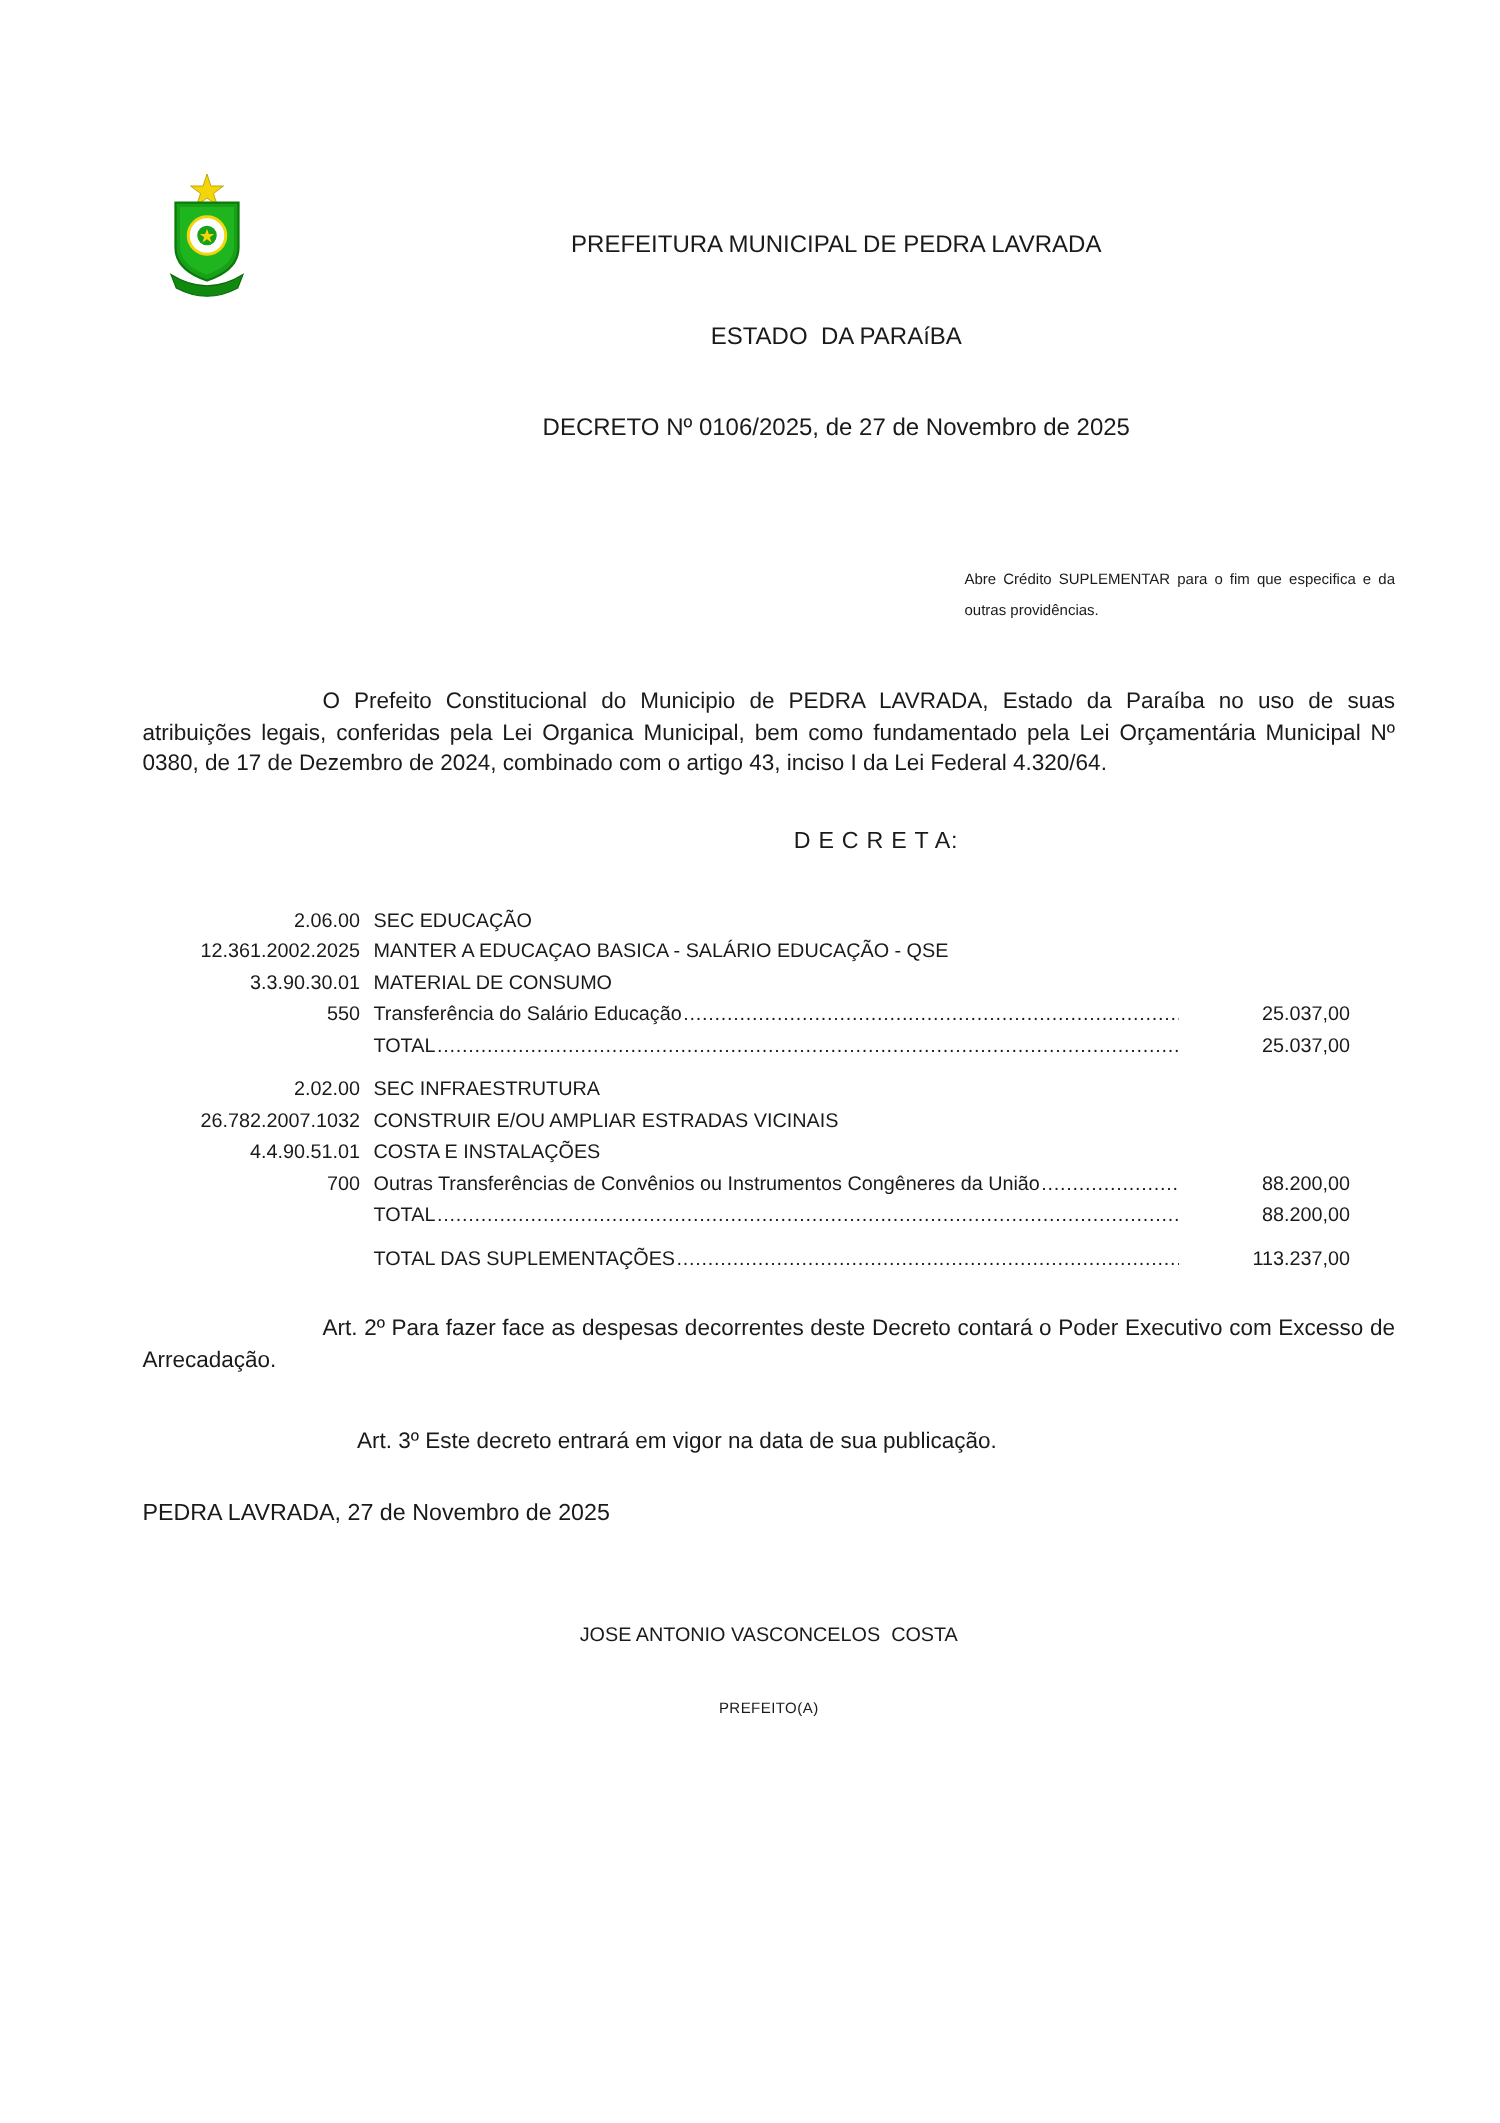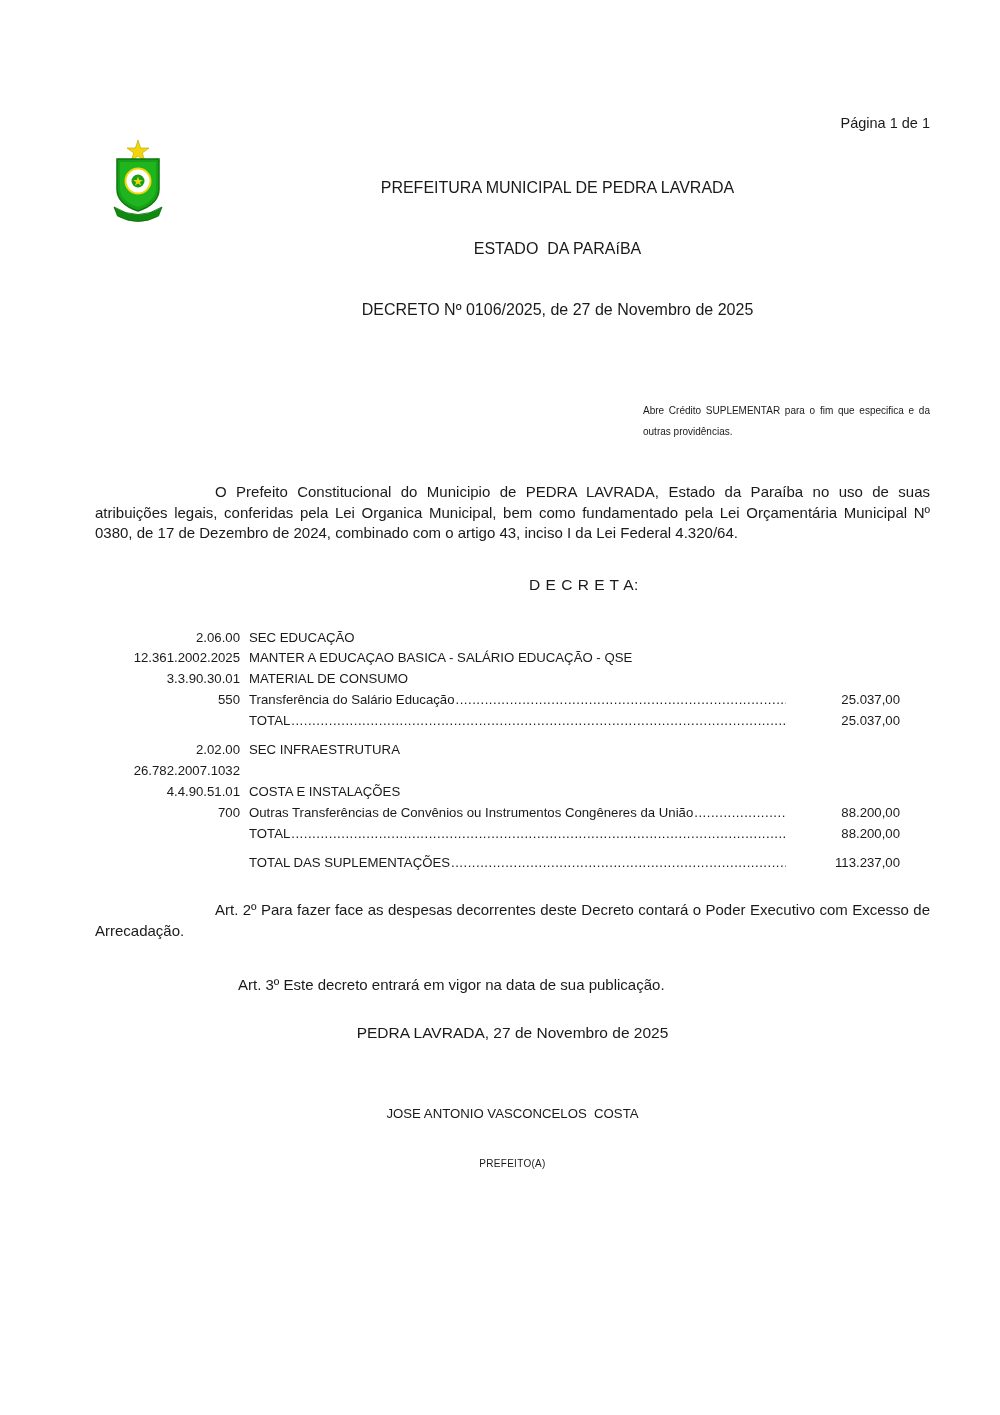--- a/index.html
+++ b/index.html
@@ -96,35 +96,34 @@
   }
   .tvalue {
     flex: 0 0 100px;
     width: 100px;
     text-align: right;
     white-space: nowrap;
   }
   .art2 { margin-top: 4px; margin-bottom: 34px; }
   .art3 { margin-bottom: 28px; text-indent: 143px; }
   .date-line {
-    text-align: center;
+    text-align: left;
     font-size: 15.5px;
     margin-top: 18px;
     margin-bottom: 28px;
   }
   .signature { text-align: center; white-space: pre-wrap; }
   .signature .sig-name { font-size: 13.2px; line-height: 16px; }
   .signature .sig-title { font-size: 10px; line-height: 12px; letter-spacing: 0.3px; }
 </style>
 </head>
 <body>
 
 <div class="page">
 
-  <div class="page-number">Página 1 de 1</div>
 
   <div class="header-wrap">
     <div class="coat-of-arms">
       <svg viewBox="0 0 62 90" width="62" height="90" aria-hidden="true">
 
         <polygon points="31,1 33.6,9 42,9 35.3,14 37.9,22 31,17 24.1,22 26.7,14 20,9 28.4,9" fill="#f2d60b" stroke="#b99f00" stroke-width="0.6"></polygon>
 
         <circle cx="12" cy="22" r="2.4" fill="#d23a2a"></circle>
         <circle cx="50" cy="22" r="2.4" fill="#d23a2a"></circle>
 
@@ -179,20 +178,21 @@
           <span class="tvalue">25.037,00</span>
         </div>
       </div>
       <div class="table-section">
         <div class="trow">
           <span class="tcode">2.02.00</span>
           <span class="tdesc">SEC INFRAESTRUTURA</span>
         </div>
         <div class="trow">
           <span class="tcode">26.782.2007.1032</span>
+          <span class="tdesc">CONSTRUIR E/OU AMPLIAR ESTRADAS VICINAIS</span>
         </div>
         <div class="trow">
           <span class="tcode">4.4.90.51.01</span>
           <span class="tdesc">COSTA E INSTALAÇÕES</span>
         </div>
         <div class="trow">
           <span class="tcode">700</span>
           <span class="tdesc">Outras Transferências de Convênios ou Instrumentos Congêneres da União</span>
           <span class="tleader">................................................................................................................................................................................................................................................................................................................................................................................................................</span>
           <span class="tvalue">88.200,00</span>

